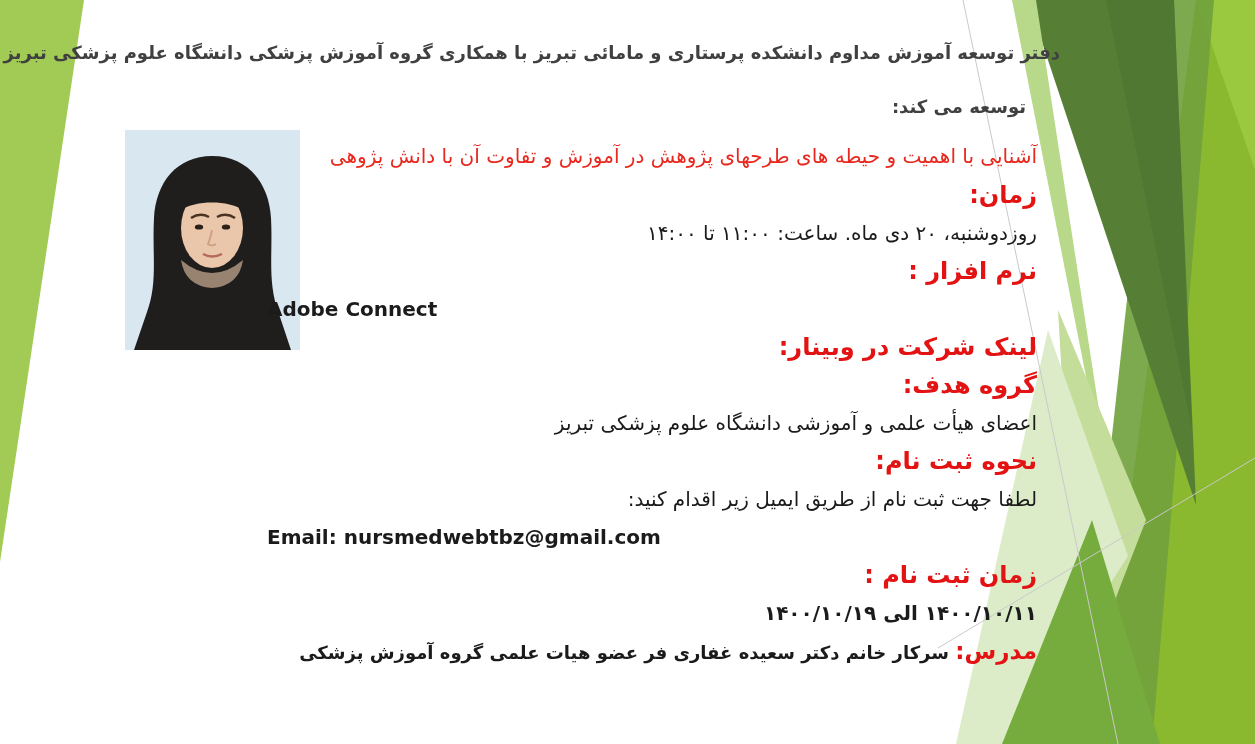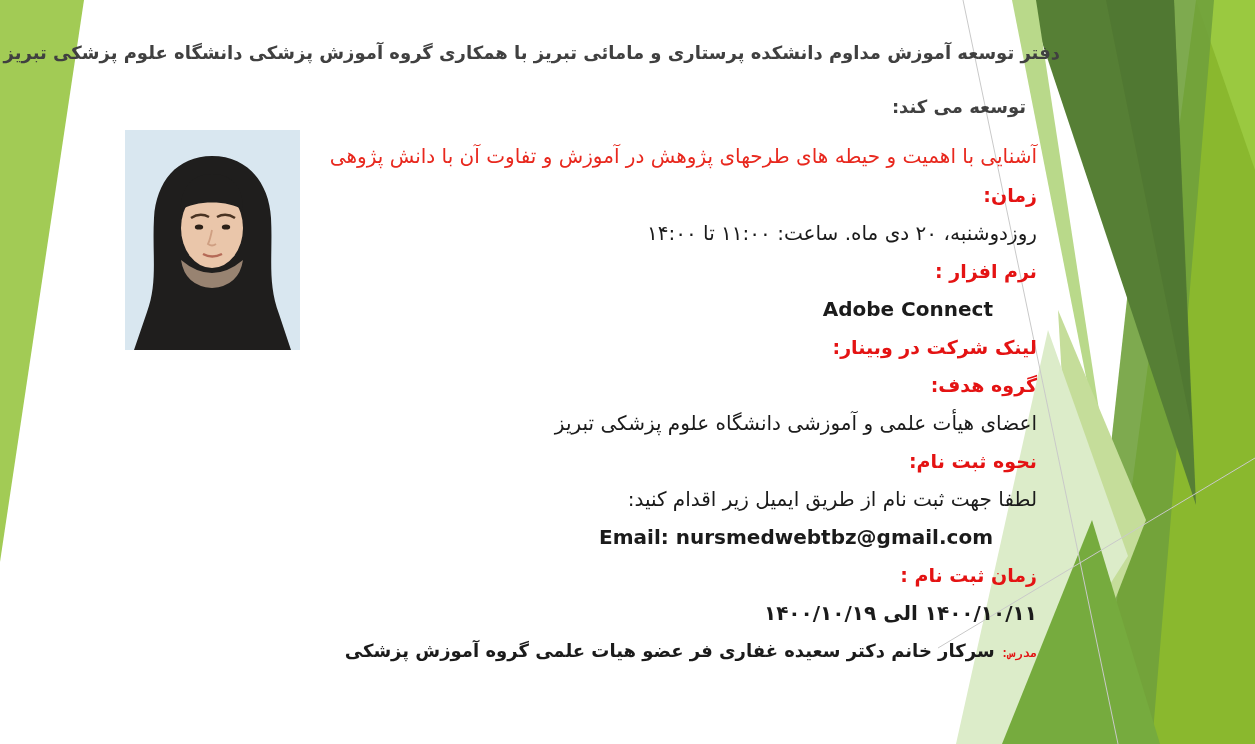--- a/index.html
+++ b/index.html
@@ -25,27 +25,27 @@
     font-weight:bold;font-size:18px;color:#404040;
     z-index:3;line-height:54px;white-space:nowrap;
   }
   .header .l2{padding-left:0;padding-right:34px;}
   
   .content{
     position:absolute;top:136px;right:218px;width:770px;
     z-index:3;direction:rtl;text-align:right;color:#1b1b1b;
   }
   .line{height:38px;line-height:38px;white-space:nowrap;font-size:20px;}
-  .label{font-weight:bold;color:#e41313;font-size:19px;}
+  .label{font-weight:bold;color:#e41313;font-size:24px;}
   .title-line{color:#e8281e;font-size:20px;height:40px;line-height:40px;}
-  .latin{direction:ltr;text-align:right;padding-right:44px;font-weight:bold;}
+  .latin{direction:ltr;text-align:left;padding-right:44px;font-weight:bold;}
   .url-line{font-size:23px;}
   .bold{font-weight:bold;}
   .instructor-line{font-size:18px;font-weight:bold;}
-  .instructor-line .label{font-size:12px;font-family:Liberation Mono, monospace;}
+  .instructor-line .label{font-size:23px;}
 </style>
 </head>
 <body>
 
 <div class="slide">
 
   <svg class="bg-svg" viewBox="0 0 1255 744" aria-hidden="true">
     <polygon points="0,0 84,0 0,562" fill="#a2cb55"></polygon>
     <polygon points="1196,0 1255,0 1255,744 1098,744" fill="#8ab82e"></polygon>
     <polygon points="1196,0 1255,0 1255,170" fill="#9ac940"></polygon>

